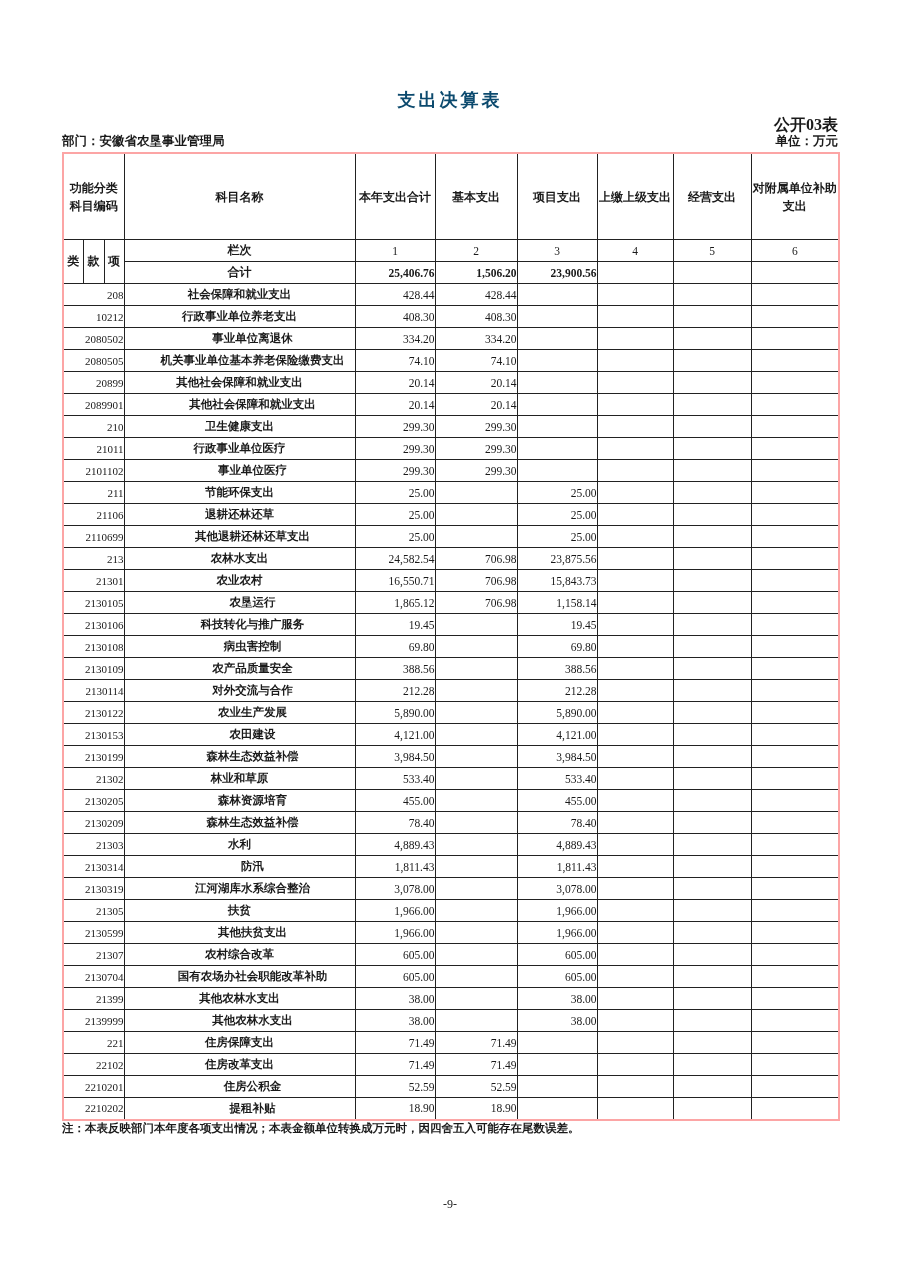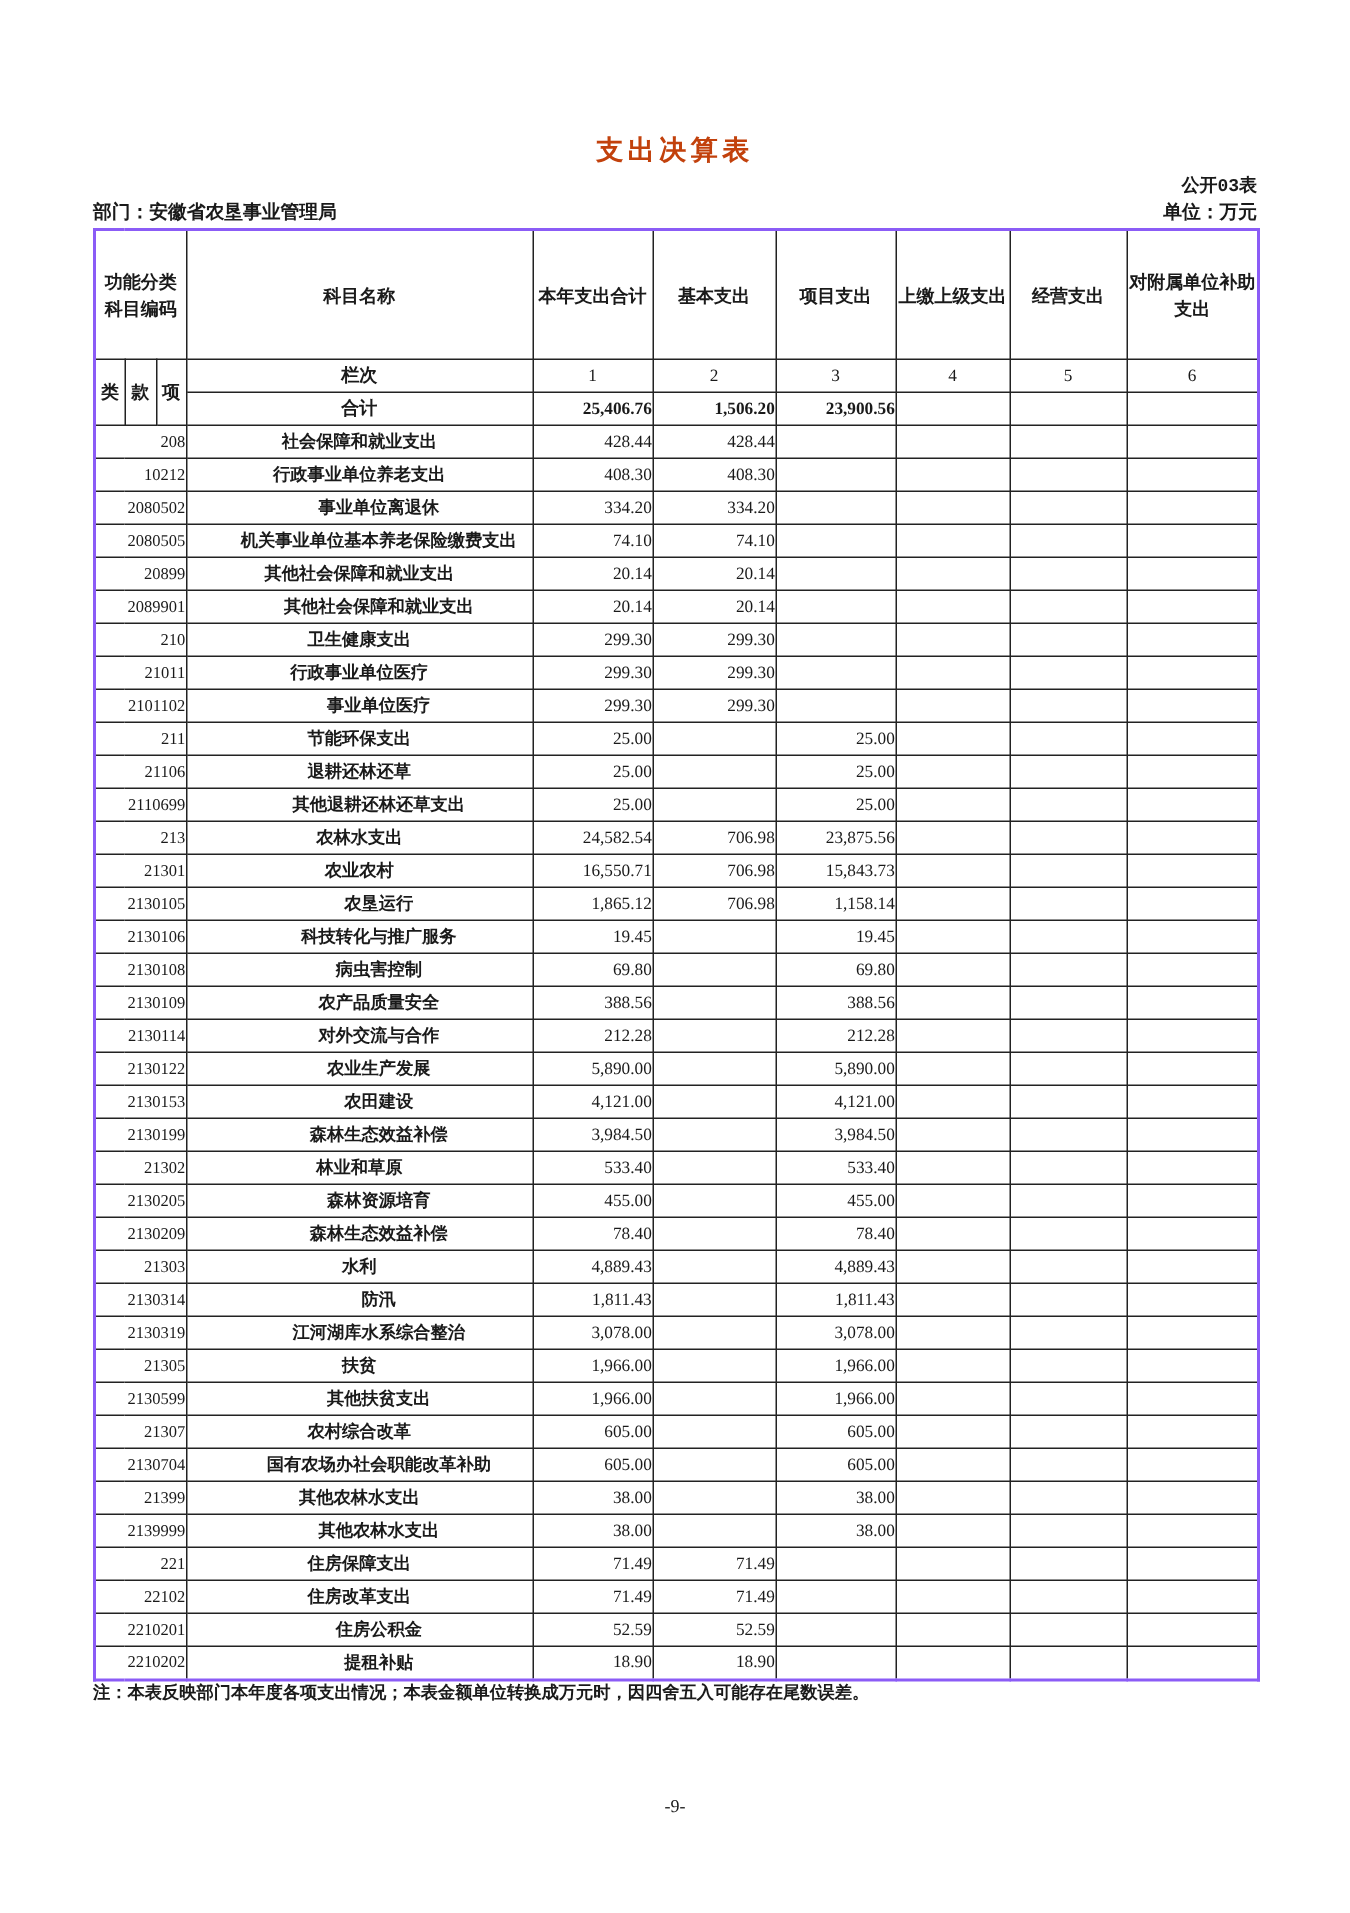--- a/index.html
+++ b/index.html
@@ -3,37 +3,37 @@
 <meta charset="utf-8">
 <style>
   html,body{margin:0;padding:0;}
   body{
     width:900px;height:1275px;background:#ffffff;position:relative;
     font-family:"Liberation Serif","DejaVu Serif",serif;color:#1a1a1a;
   }
   .title{
     position:absolute;top:88px;left:0;width:900px;text-align:center;
     font-family:"Liberation Sans","DejaVu Sans",sans-serif;
-    font-weight:bold;font-size:18px;letter-spacing:3px;color:#c2410c;
+    font-weight:bold;font-size:18px;letter-spacing:3px;color:#0c4a6e;
   }
   .form-label{
     position:absolute;top:115px;right:62px;
-    font-family:Liberation Mono, monospace;
-    font-weight:bold;font-size:12px;
+    font-family:Liberation Serif, serif;
+    font-weight:bold;font-size:16px;
   }
   .meta{
     position:absolute;top:133px;left:62px;width:776px;
     display:flex;justify-content:space-between;
     font-family:"Liberation Sans","DejaVu Sans",sans-serif;
     font-weight:bold;font-size:12.5px;gap:40px;
   }
   table.sheet{
     position:absolute;top:152px;left:62px;width:776px;
     border-collapse:collapse;table-layout:fixed;
-    border:2px solid #8b5cf6;
+    border:2px solid #fca5a5;
     padding-left:14px;
   }
   table.sheet th, table.sheet td{
     border:1px solid #222;padding:0;overflow:hidden;white-space:nowrap;
   }
   tr.h1 th{
     height:85px;font-family:"Liberation Sans","DejaVu Sans",sans-serif;
     font-weight:bold;font-size:12px;text-align:center;vertical-align:middle;
     white-space:pre-line;line-height:1.5;
   }

